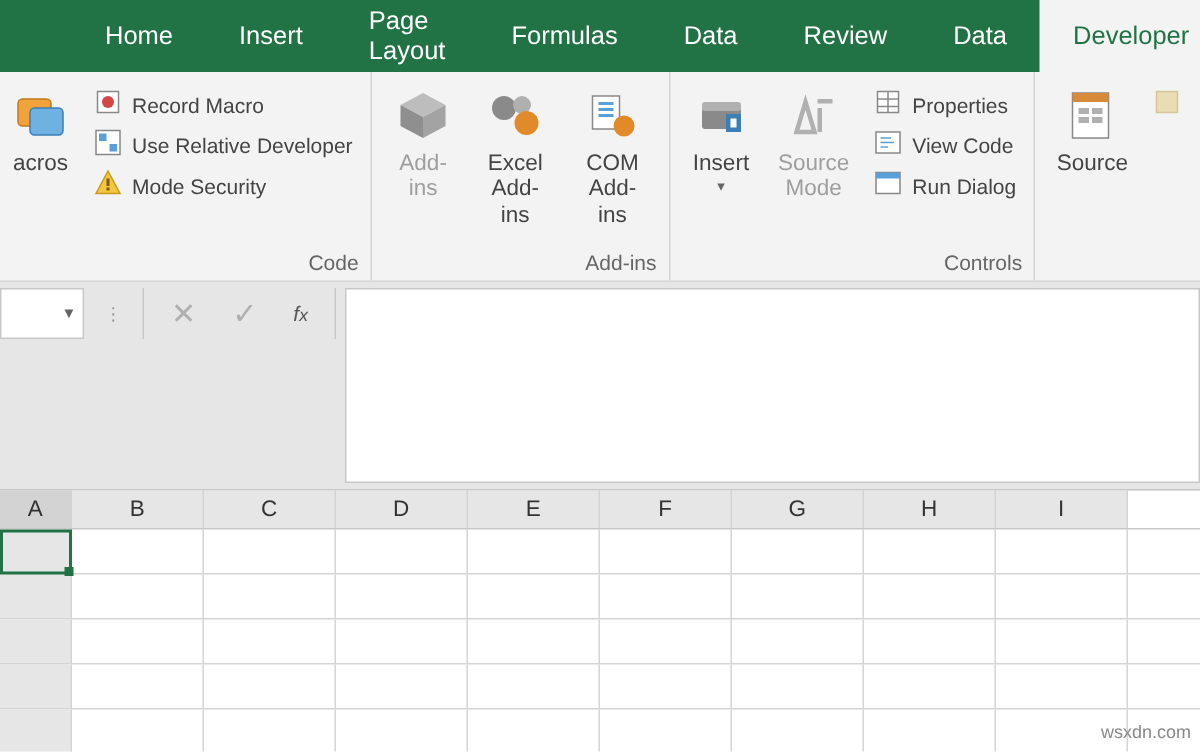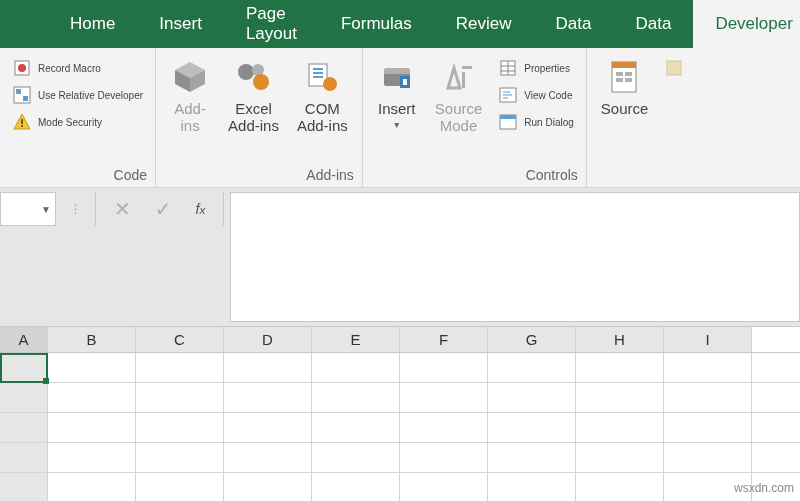--- a/index.html
+++ b/index.html
@@ -15,21 +15,21 @@
 .group { border-right: 1px solid #d4d4d4; padding: 6px 8px 2px 8px; display: flex; flex-direction: column; justify-content: space-between; }
 .group-body { display: flex; align-items: flex-start; gap: 6px; }
 .group-label { text-align: right; font-size: 14px; color: #666; padding: 2px 0; }
 
 .bigbtn { display: flex; flex-direction: column; align-items: center; justify-content: flex-start; padding: 4px 6px 0 6px; min-width: 52px; text-align: center; font-size: 15px; color: #444; line-height: 1.15; cursor: pointer; }
 .bigbtn.disabled { color: #9e9e9e; cursor: default; justify-content: center; }
 .bigbtn .ico { width: 38px; height: 38px; margin-bottom: 4px; display: flex; align-items: center; justify-content: center; }
 .bigbtn .lbl { white-space: pre-line; }
 
 .stackbtns { display: flex; flex-direction: column; gap: 3px; padding-top: 2px; }
-.linebtn { display: flex; align-items: center; gap: 6px; font-size: 10px; color: #444; padding: 2px 4px; cursor: pointer; white-space: nowrap; }
+.linebtn { display: flex; align-items: flex-end; gap: 6px; font-size: 14px; color: #444; padding: 2px 4px; cursor: pointer; white-space: nowrap; }
 .linebtn .ico { width: 20px; height: 20px; display: flex; align-items: center; justify-content: center; flex-shrink: 0; }
 
 .vb-ico { width: 34px; height: 34px; }
 
 
 .fxrow { height: 139px; background: #e6e6e6; border-bottom: 1px solid #c8c8c8; display: flex; align-items: flex-start; }
 .namebox { width: 56px; height: 34px; background: #fff; border: 1px solid #c8c8c8; margin: 4px 0 0 0; display: flex; align-items: center; }
 .namebox .dd { margin-left: auto; width: 18px; text-align: center; color: #666; font-size: 10px; }
 .fxsep { width: 40px; height: 34px; margin-top:4px; display:flex; align-items:center; justify-content:center; font-size:12px; color:#999; border-right:1px solid #c8c8c8;}
 .fxbtns { display:flex; align-items:center; height:34px; margin-top:4px; gap:24px; padding:0 18px; border-right:1px solid #c8c8c8;}
@@ -52,30 +52,39 @@
 .watermark { position:absolute; right:6px; bottom:6px; font-size:12px; color:#888; }
 </style>
 </head>
 <body>
 
 <div class="tabs">
   <div class="tab">Home</div>
   <div class="tab">Insert</div>
   <div class="tab">Page Layout</div>
   <div class="tab">Formulas</div>
+  <div class="tab">Data</div>
   <div class="tab">Review</div>
-  <div class="tab">Data</div>
   <div class="tab">Data</div>
   <div class="tab active">Developer</div>
 </div>
 
 <div class="ribbon">
 
   <div class="group">
     <div class="group-body">
+      <div class="bigbtn" style="min-width:30px;padding-left:0;">
+        <div class="ico">
+          <svg class="vb-ico" viewBox="0 0 34 34">
+              <rect x="2" y="6" width="22" height="18" rx="3" fill="#f2a23a" stroke="#c07a1a"></rect>
+              <rect x="10" y="12" width="22" height="18" rx="3" fill="#6fb1e0" stroke="#3a7fb5"></rect>
+            </svg>
+        </div>
+        <div class="lbl">acros</div>
+      </div>
       <div class="stackbtns">
         <div class="linebtn">
           <span class="ico">
               <svg viewBox="0 0 20 20">
                 <rect x="3" y="3" width="14" height="14" fill="#fff" stroke="#888"></rect>
                 <circle cx="10" cy="10" r="4" fill="#d64545"></circle>
               </svg>
             </span>
           <span>Record Macro</span>
         </div>

